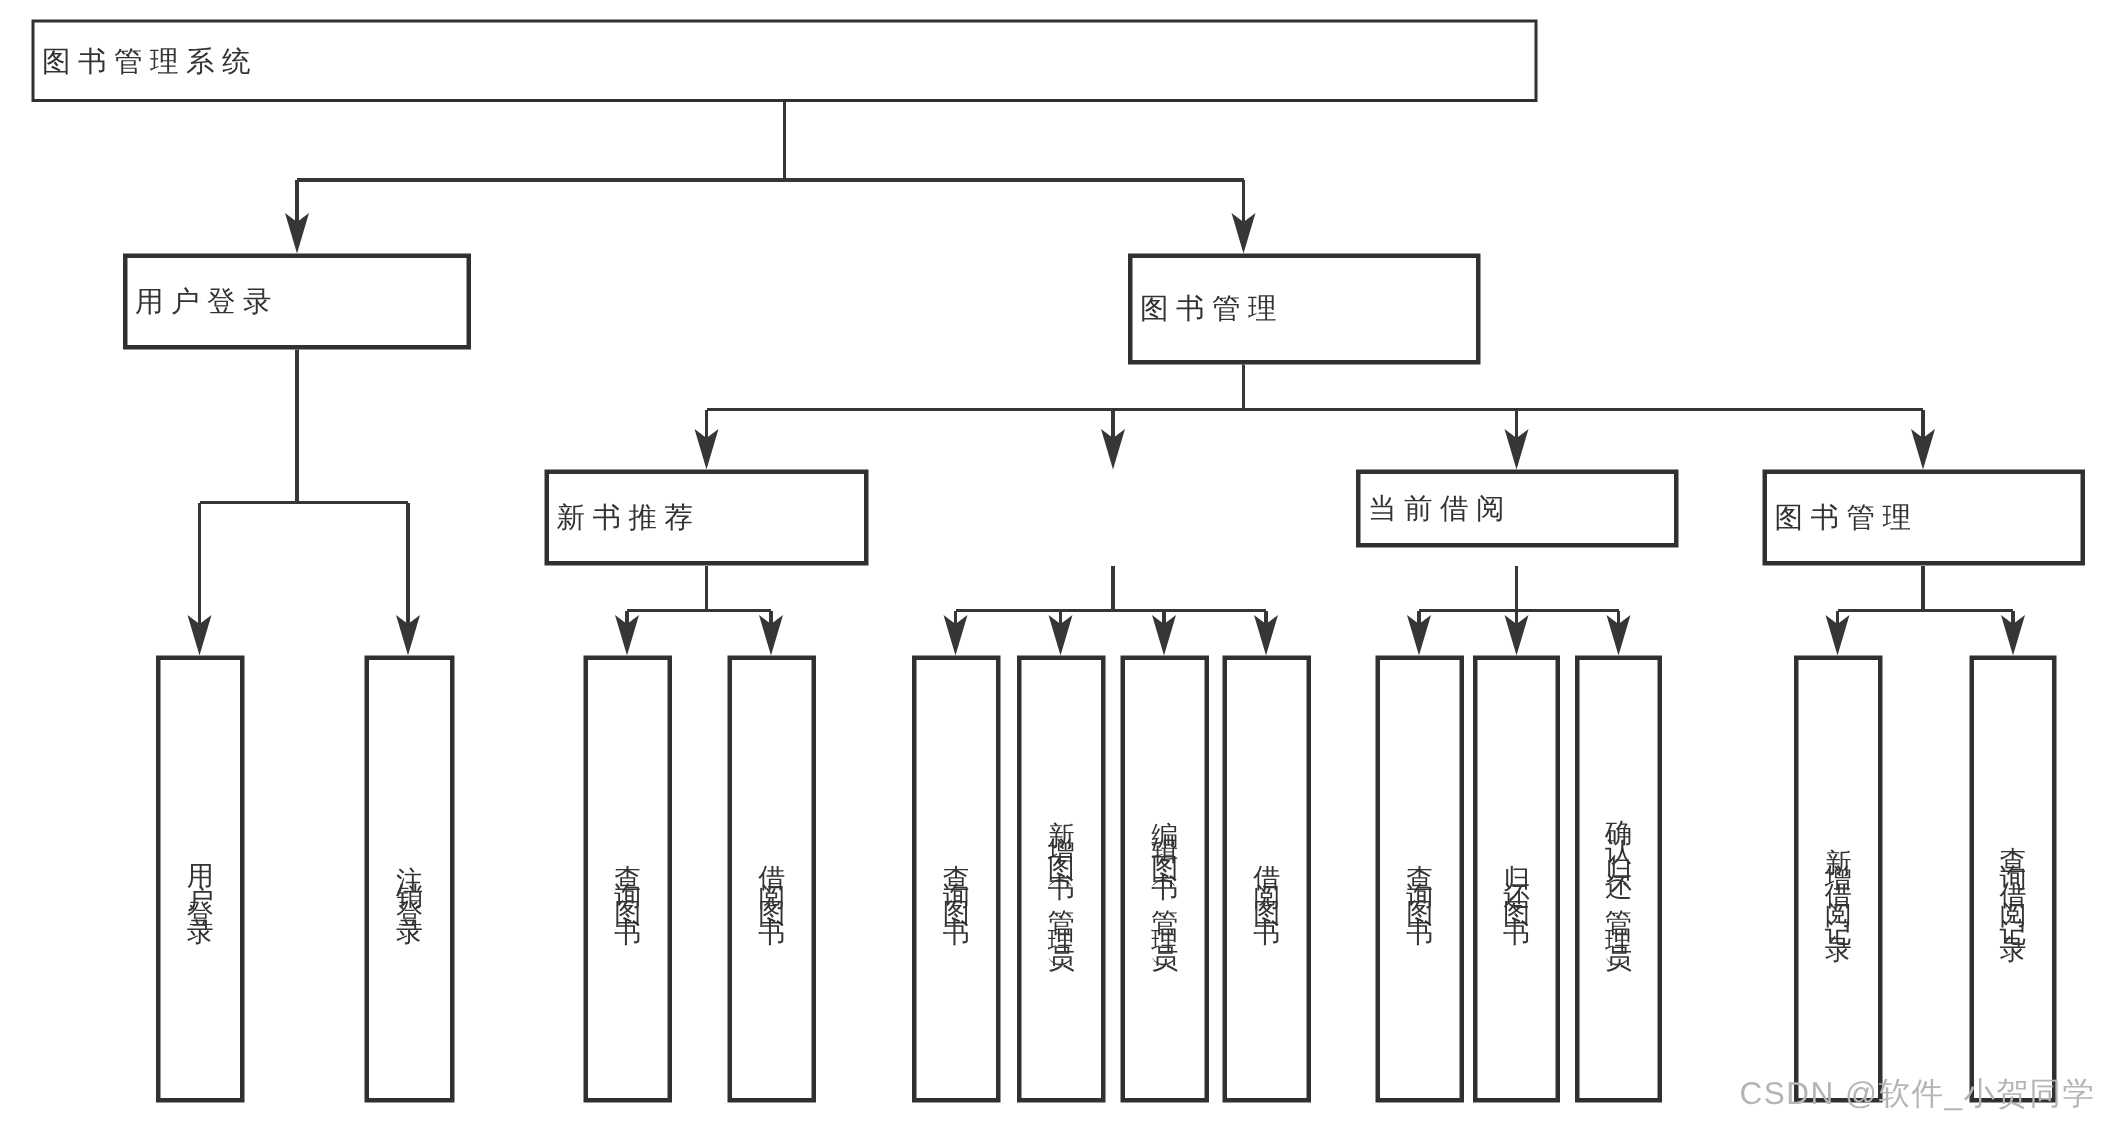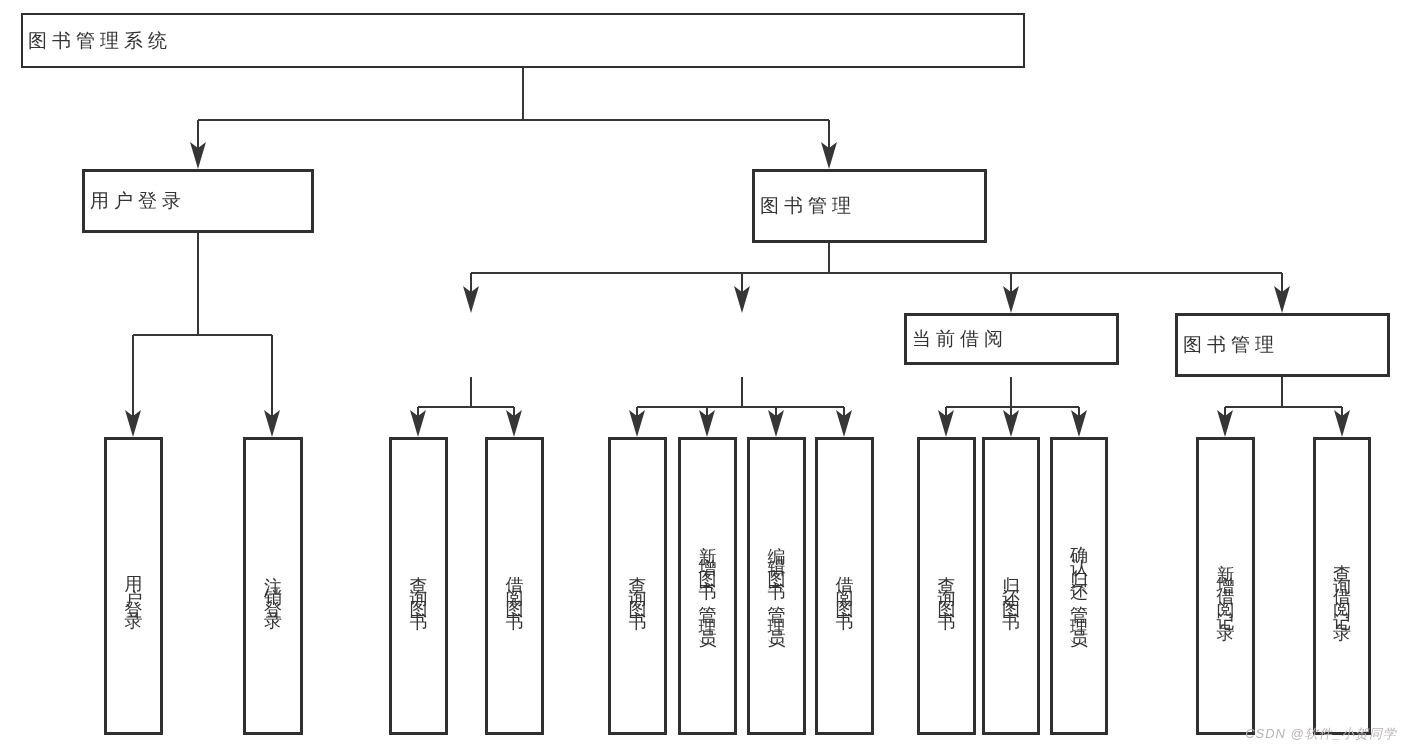--- a/index.html
+++ b/index.html
@@ -51,26 +51,25 @@
     text-orientation:mixed;
     font-size:18px;
     line-height:1;
     letter-spacing:12px;
     color:var(--text);
     white-space:nowrap;
   }
   .watermark{
     position:absolute;
     right:8px;bottom:4px;
-    font-size:13px;
+    font-size:21px;
     color:var(--watermark);
     letter-spacing:1px;
     z-index:3;
     white-space:nowrap;
-    font-style:italic;
   }
 </style>
 </head>
 <body>
 
 <div class="canvas">
 
   <svg class="wires" width="1405" height="747" viewBox="0 0 1405 747" aria-hidden="true">
       <line x1="523" y1="68" x2="523" y2="120" stroke="var(--line)" stroke-width="2.5" shape-rendering="crispEdges"></line>
       <line x1="198" y1="232" x2="198" y2="335" stroke="var(--line)" stroke-width="2.5" shape-rendering="crispEdges"></line>
@@ -130,20 +129,23 @@
     <span class="hlabel">图书管理系统</span>
   </div>
 
   <div class="node" style="left:82px;top:169px;width:232px;height:64px">
     <span class="hlabel">用户登录</span>
   </div>
   <div class="node" style="left:752px;top:169px;width:235px;height:74px">
     <span class="hlabel">图书管理</span>
   </div>
 
+  <div class="node" style="left:363px;top:313px;width:216px;height:64px">
+    <span class="hlabel">新书推荐</span>
+  </div>
   <div class="node" style="left:904px;top:313px;width:215px;height:52px">
     <span class="hlabel">当前借阅</span>
   </div>
   <div class="node" style="left:1175px;top:313px;width:215px;height:64px">
     <span class="hlabel">图书管理</span>
   </div>
 
   <div class="leaf" style="left:104px;width:59px">
     <span class="vlabel">用户登录</span>
   </div>

